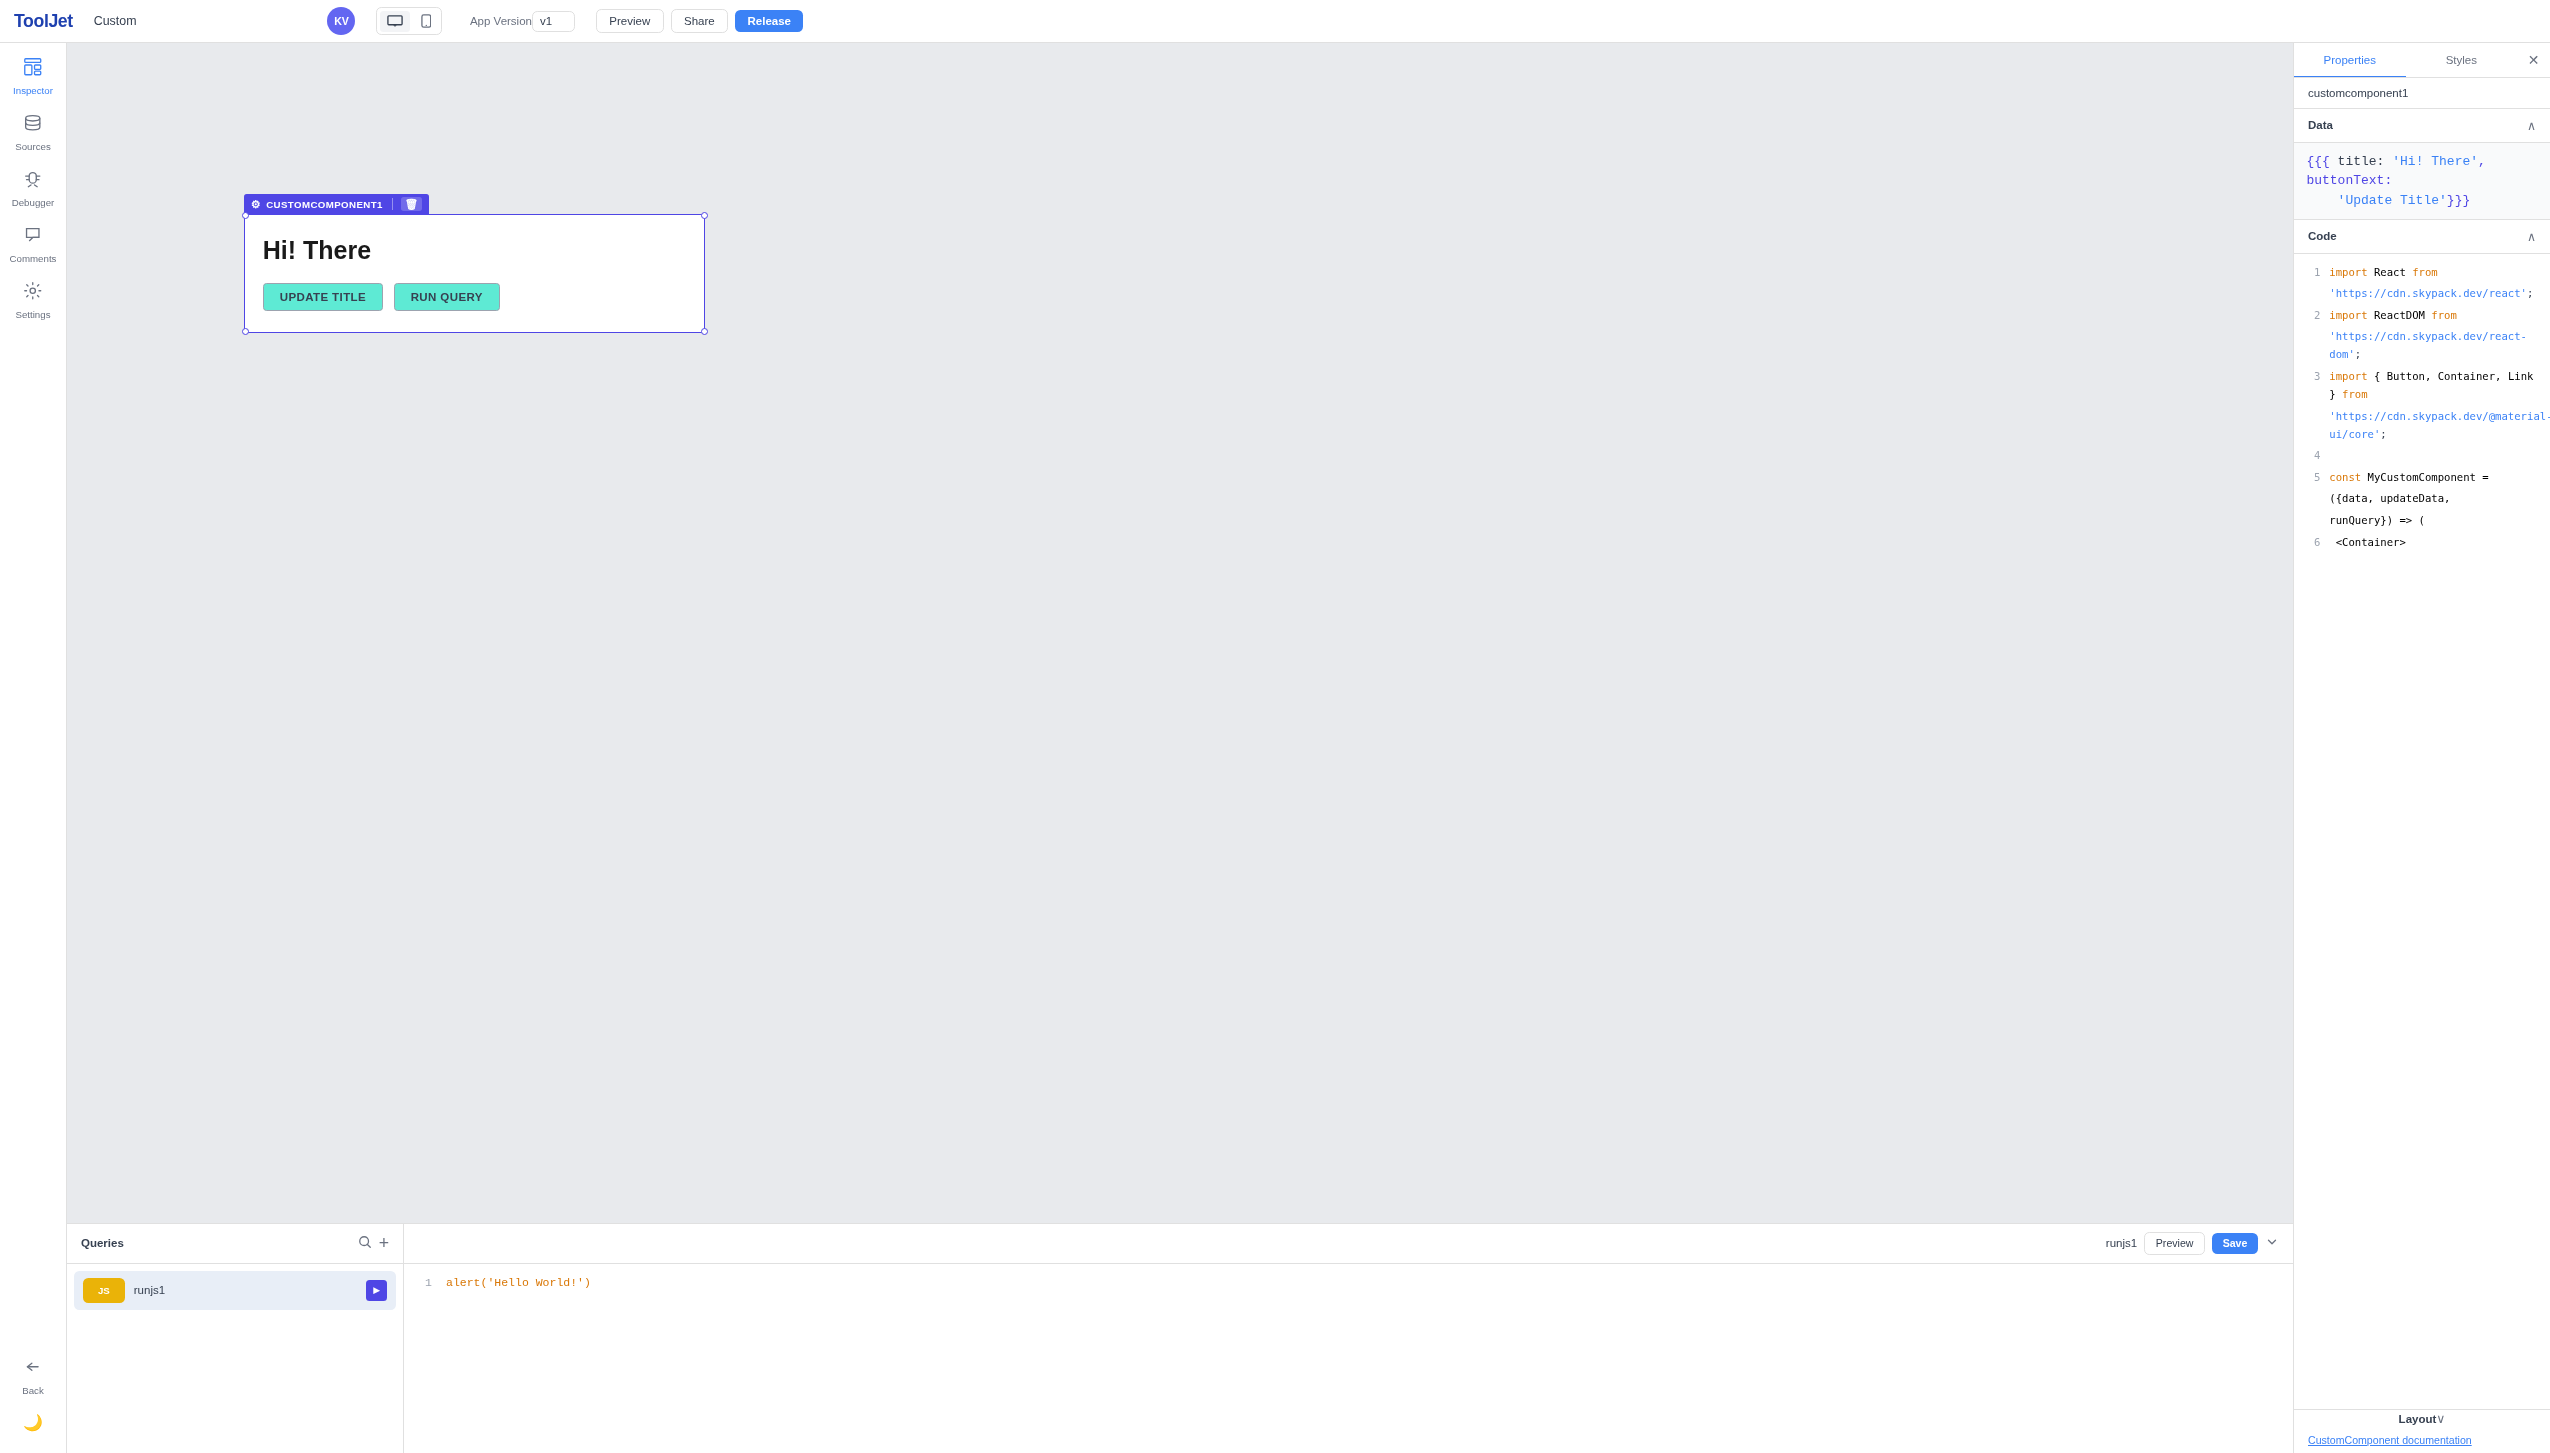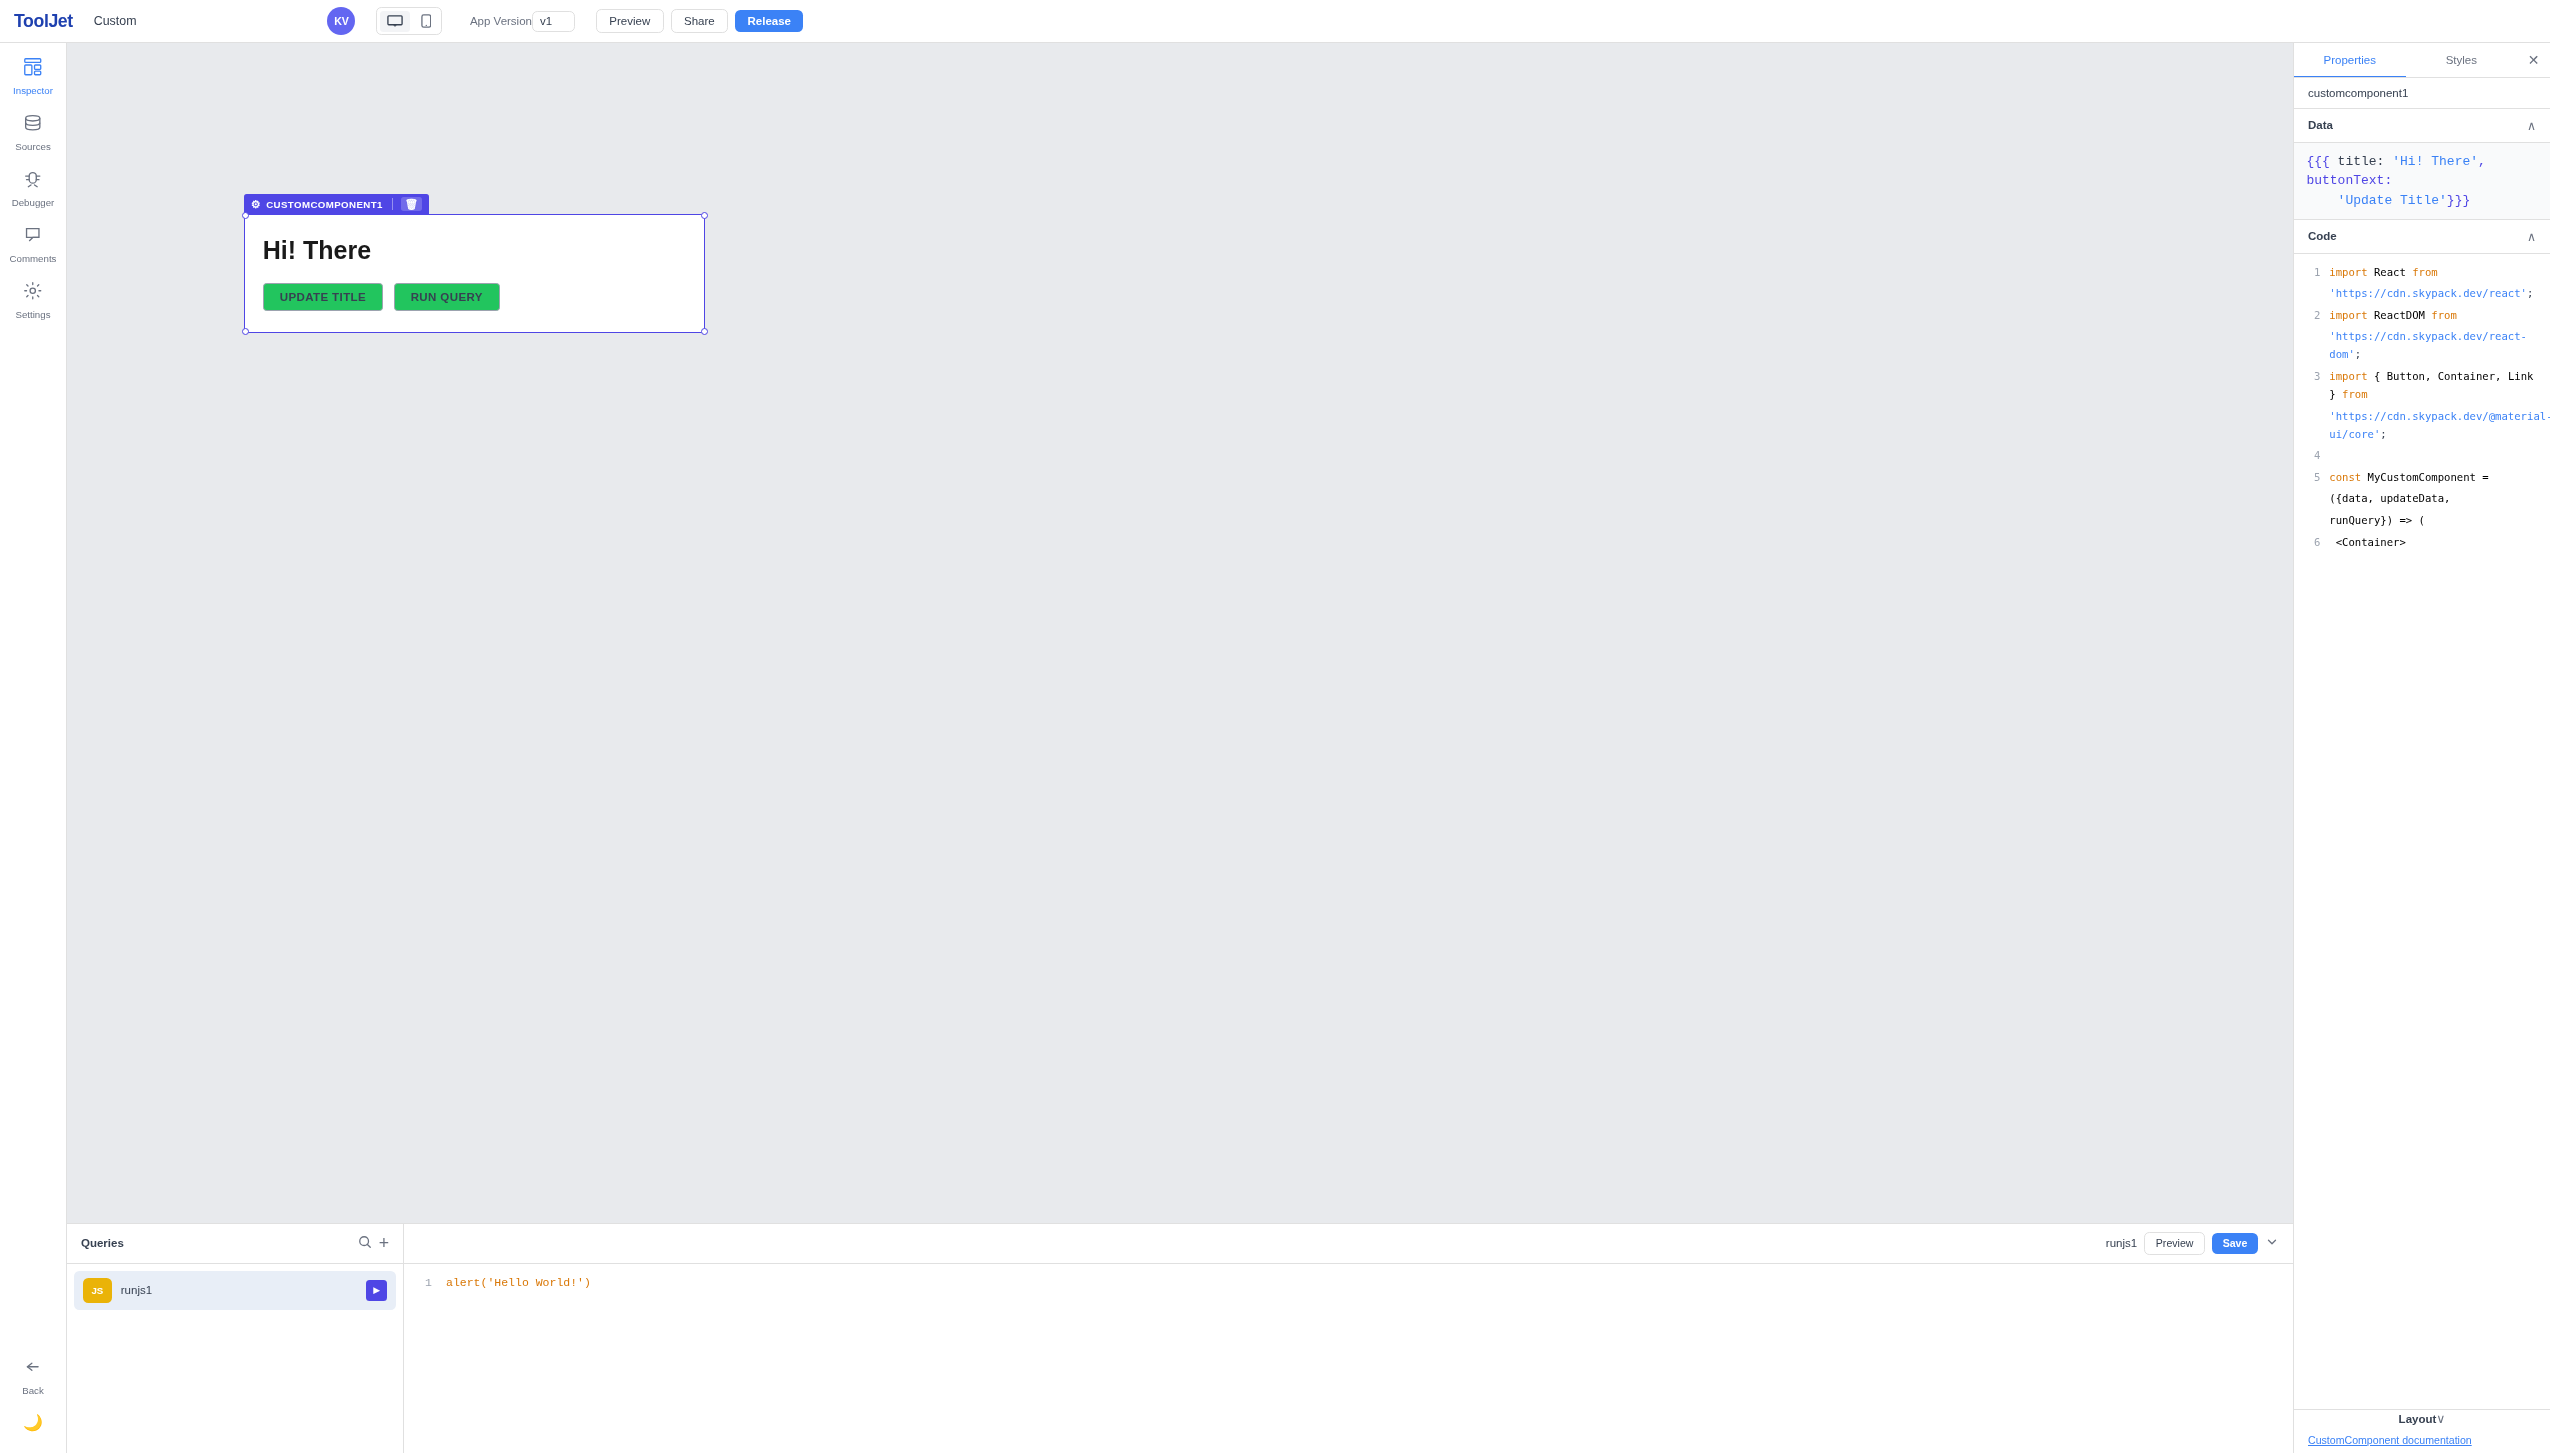--- a/index.html
+++ b/index.html
@@ -145,21 +145,21 @@
     .handle.tr { top: -3.5px; right: -3.5px; }
     .handle.bl { bottom: -3.5px; left: -3.5px; }
     .handle.br { bottom: -3.5px; right: -3.5px; }
     .component-title {
       font-size: 25px; font-weight: 700; color: #1a1a1a; margin-bottom: 17.7px;
     }
     .component-buttons { display: flex; gap: 10.6px; }
     .comp-btn {
       padding: 7px 16px; border: 0.9px solid #9ca3af; border-radius: 3.5px;
       font-size: 11.5px; font-weight: 600; letter-spacing: 0.4px; cursor: pointer;
-      background: #22c55e; color: #374151;
+      background: #5eead4; color: #374151;
     }
 
     
     .bottom-panel {
       height: 230px;
       background: #fff;
       border-top: 0.9px solid #e0e0e0;
       display: flex;
       flex-direction: column;
       flex-shrink: 0;
@@ -204,21 +204,21 @@
     .queries-list {
       width: 337px; border-right: 0.9px solid #e0e0e0; overflow-y: auto; flex-shrink: 0;
       padding: 7px;
     }
     .query-item {
       display: flex; align-items: center; gap: 8.9px; padding: 7px 8.9px;
       border-radius: 5.3px; cursor: pointer;
     }
     .query-item.active { background: #e8eef7; }
     .query-badge {
-      width: 29px; height: 25px; border-radius: 5.3px; background: #eab308;
+      width: 42px; height: 25px; border-radius: 5.3px; background: #eab308;
       display: flex; align-items: center; justify-content: center;
       font-size: 9.7px; font-weight: 700; color: #fff; flex-shrink: 0;
     }
     .query-item-name { font-size: 11.5px; color: #374151; flex: 1; }
     .query-run-btn {
       width: 21px; height: 21px; border-radius: 3.5px; background: #4f46e5;
       display: flex; align-items: center; justify-content: center;
       cursor: pointer; border: none; color: white; font-size: 8.9px;
     }
     .code-editor {

